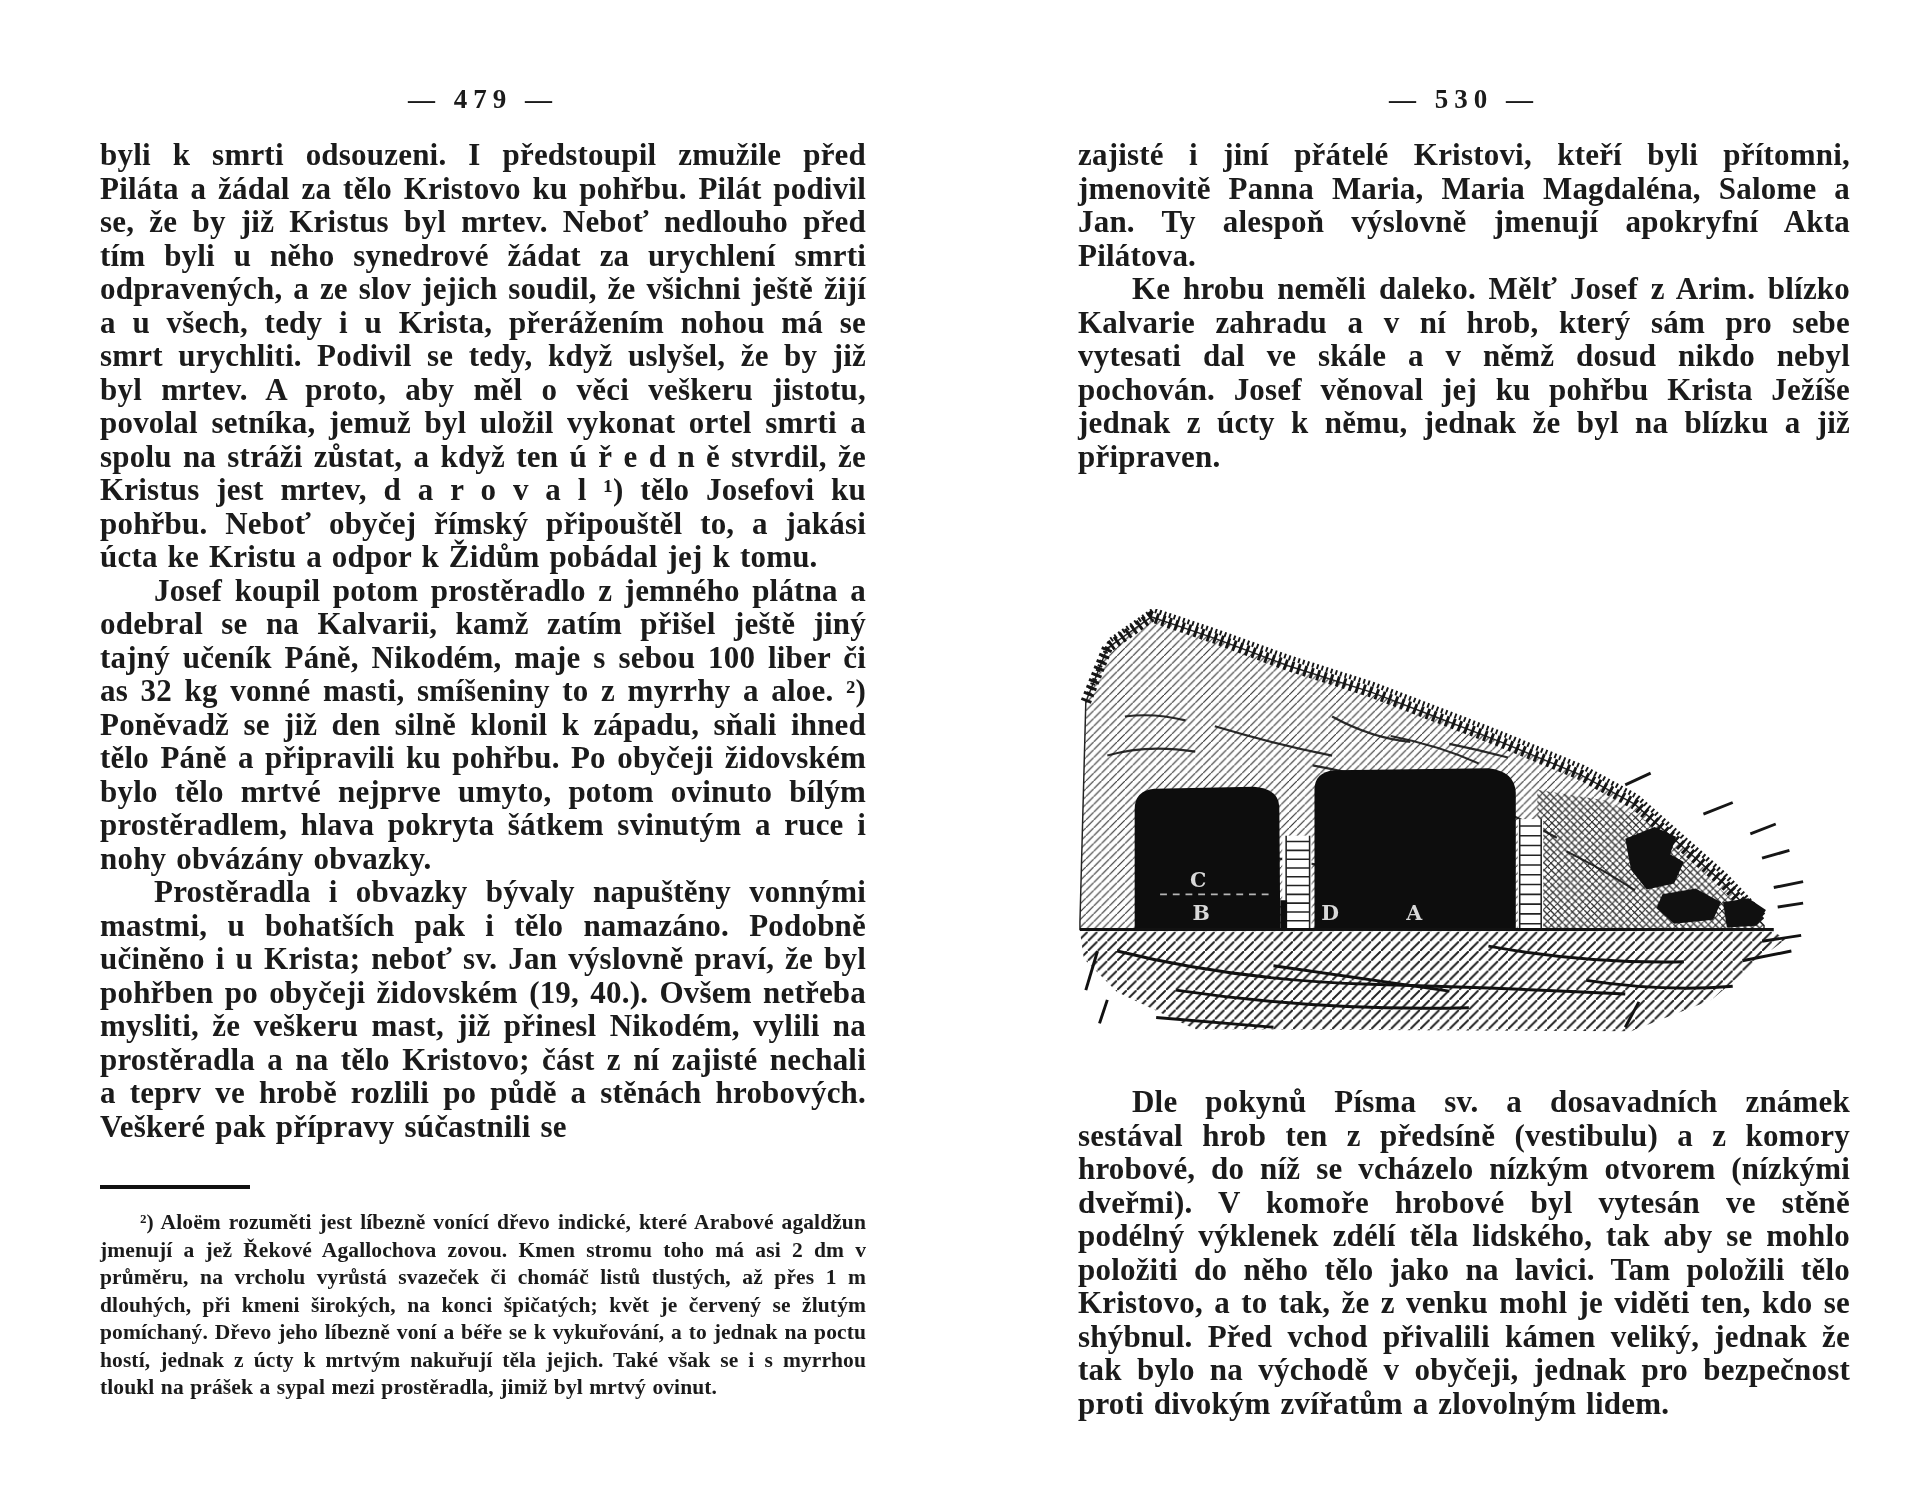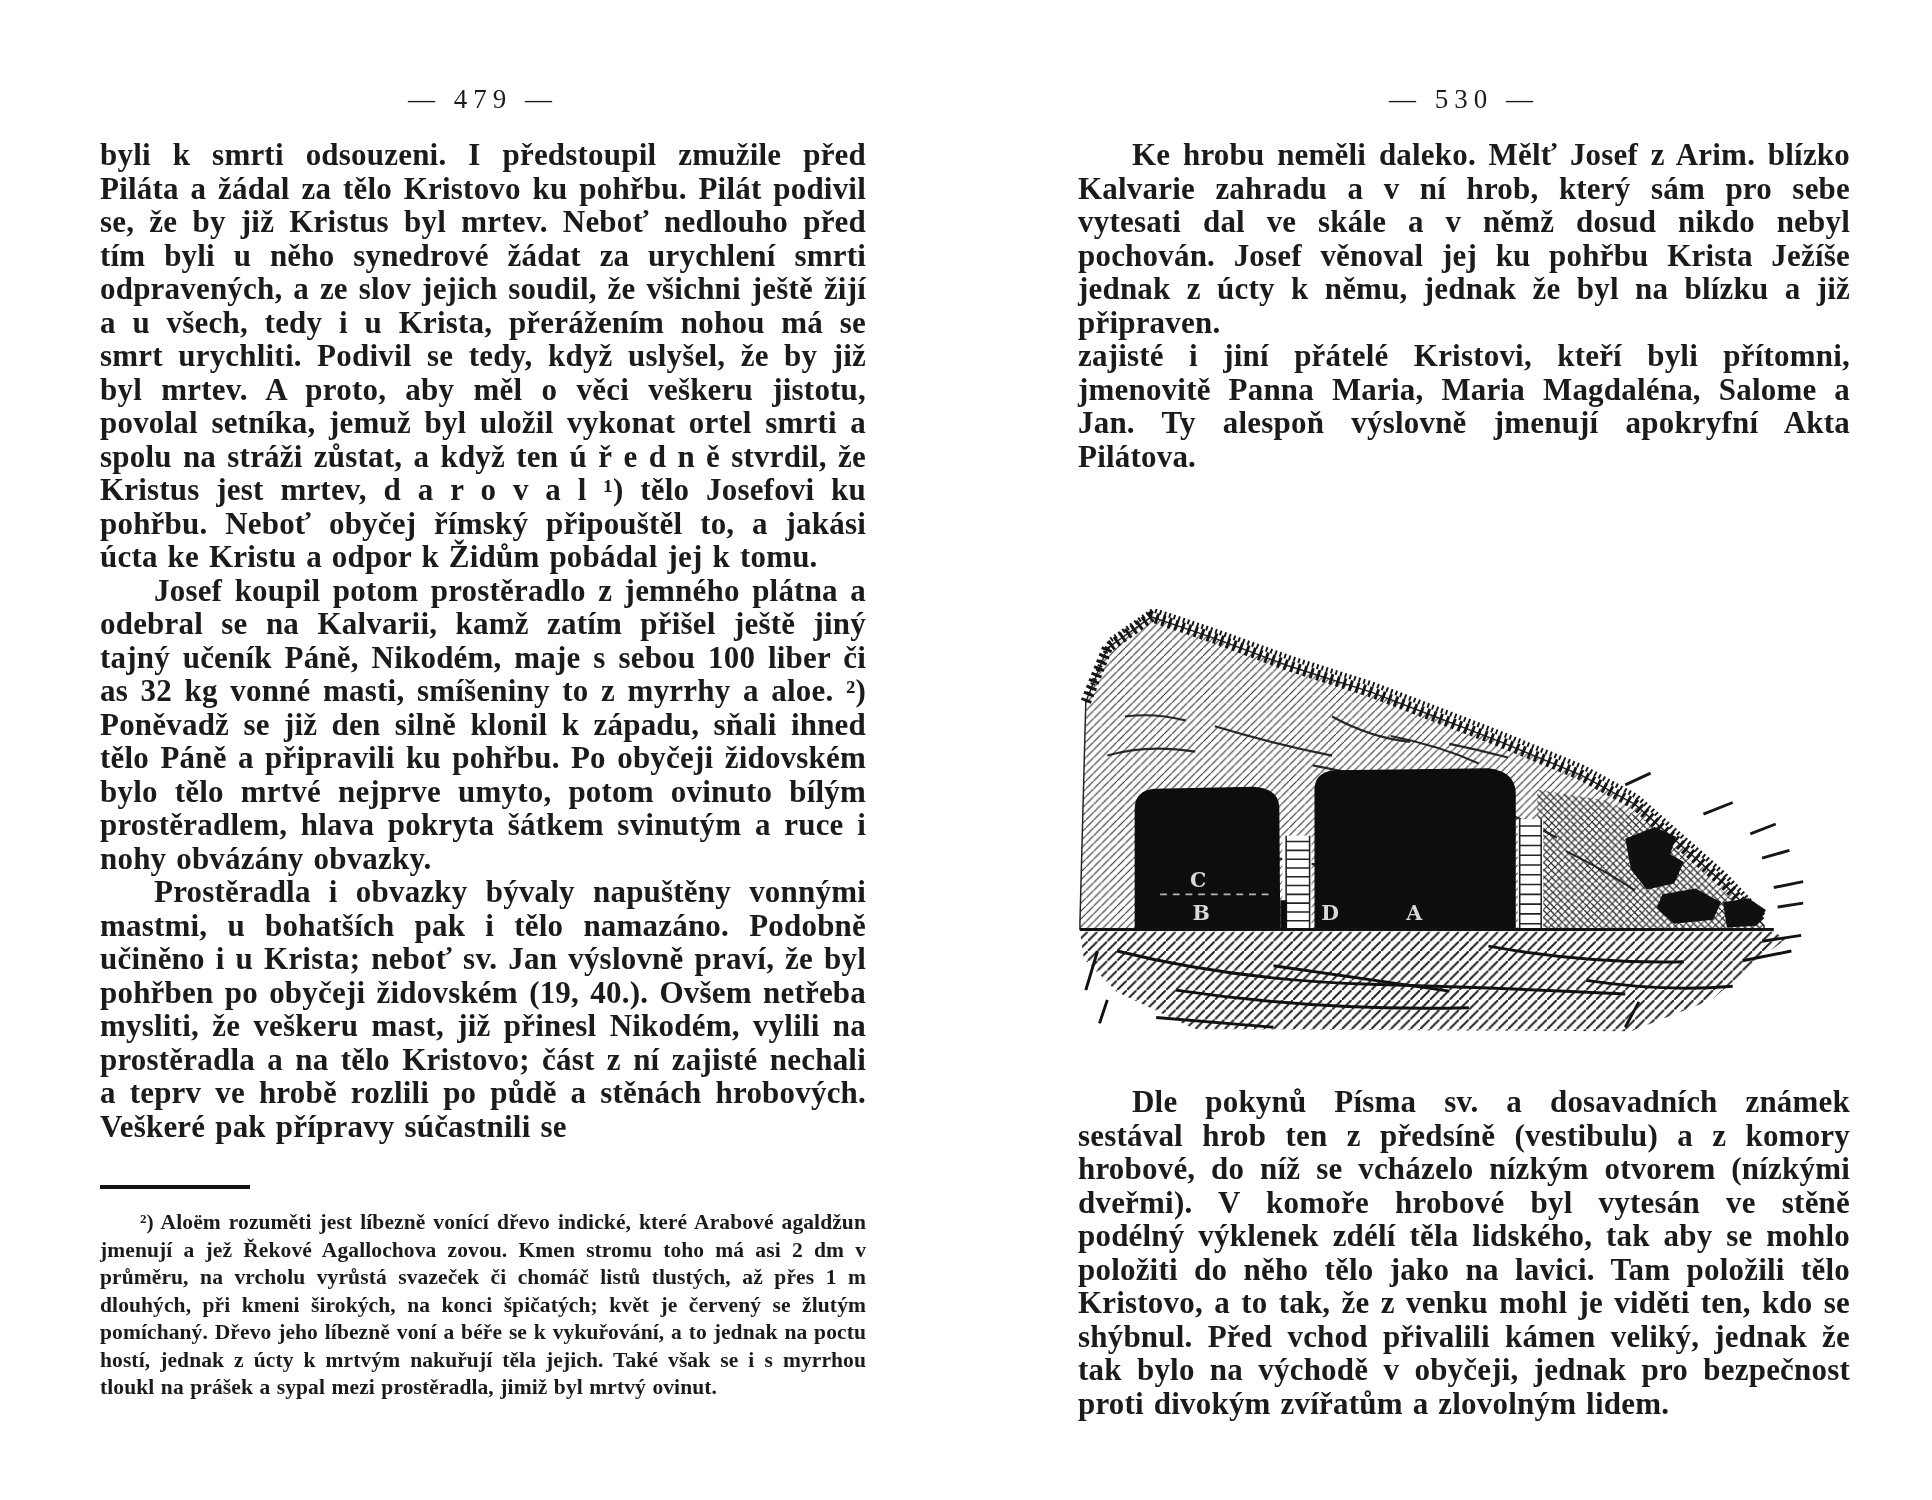--- a/index.html
+++ b/index.html
@@ -4,21 +4,21 @@
 <style>
   html,body{margin:0;padding:0;}
   body{
     width:1932px;height:1500px;position:relative;
     background:#ffffff;color:#1b1b1b;
     font-family:"Liberation Serif", serif;
     overflow:hidden;
   }
   .page-number{
     position:absolute;top:84px;text-align:center;
-    font-size:27px;font-weight:400;letter-spacing:6px;
+    font-size:27px;font-weight:700;letter-spacing:6px;
   }
   #pn-left{left:100px;width:766px;}
   #pn-right{left:1078px;width:772px;}
   .col{position:absolute;top:138px;}
   #col-left{left:100px;width:766px;}
   #col-right{left:1078px;width:772px;}
   .body-par{
     font-size:31px;line-height:33.5px;font-weight:700;
     text-align:justify;margin:0;letter-spacing:0.2px;word-spacing:2px;
   }
@@ -56,22 +56,22 @@
     <p class="body-par indent">Prostěradla i obvazky bývaly napuštěny vonnými mastmi, u bohatších pak i tělo namazáno. Podobně učiněno i u Krista; neboť sv. Jan výslovně praví, že byl pohřben po obyčeji židovském (19, 40.). Ovšem netřeba mysliti, že veškeru mast, již přinesl Nikodém, vylili na prostěradla a na tělo Kristovo; část z ní zajisté nechali a teprv ve hrobě rozlili po půdě a stěnách hrobových. Veškeré pak přípravy súčastnili se</p>
 
     <hr class="fn-rule">
 
     <p class="footnote">²) Aloëm rozuměti jest líbezně vonící dřevo indické, které Arabové agaldžun jmenují a jež Řekové Agallochova zovou. Kmen stromu toho má asi 2 dm v průměru, na vrcholu vyrůstá svazeček či chomáč listů tlustých, až přes 1 m dlouhých, při kmeni širokých, na konci špičatých; květ je červený se žlutým pomíchaný. Dřevo jeho líbezně voní a béře se k vykuřování, a to jednak na poctu hostí, jednak z úcty k mrtvým nakuřují těla jejich. Také však se i s myrrhou tloukl na prášek a sypal mezi prostěradla, jimiž byl mrtvý ovinut.</p>
   </div>
 
   <div class="page-number" id="pn-right">— 530 —</div>
 
   <div class="col" id="col-right">
+    <p class="body-par">zajisté i jiní přátelé Kristovi, kteří byli přítomni, jmenovitě Panna Maria, Maria Magdaléna, Salome a Jan. Ty alespoň výslovně jmenují apokryfní Akta Pilátova.</p>
     <p class="body-par indent">Ke hrobu neměli daleko. Mělť Josef z Arim. blízko Kalvarie zahradu a v ní hrob, který sám pro sebe vytesati dal ve skále a v němž dosud nikdo nebyl pochován. Josef věnoval jej ku pohřbu Krista Ježíše jednak z úcty k němu, jednak že byl na blízku a již připraven.</p>
-    <p class="body-par">zajisté i jiní přátelé Kristovi, kteří byli přítomni, jmenovitě Panna Maria, Maria Magdaléna, Salome a Jan. Ty alespoň výslovně jmenují apokryfní Akta Pilátova.</p>
 
     <div class="figure-block">
 
       <svg class="engraving" width="772" height="430" viewBox="0 0 790 440" xmlns="http://www.w3.org/2000/svg">
         <defs>
           <pattern id="hSlash" width="8" height="8" patternUnits="userSpaceOnUse">
             <path d="M0,8 L8,0" stroke="#343434" stroke-width="1.2"></path>
           </pattern>
           <pattern id="hBack" width="7" height="7" patternUnits="userSpaceOnUse">
             <path d="M0,0 L7,7" stroke="#2c2c2c" stroke-width="1.4"></path>

